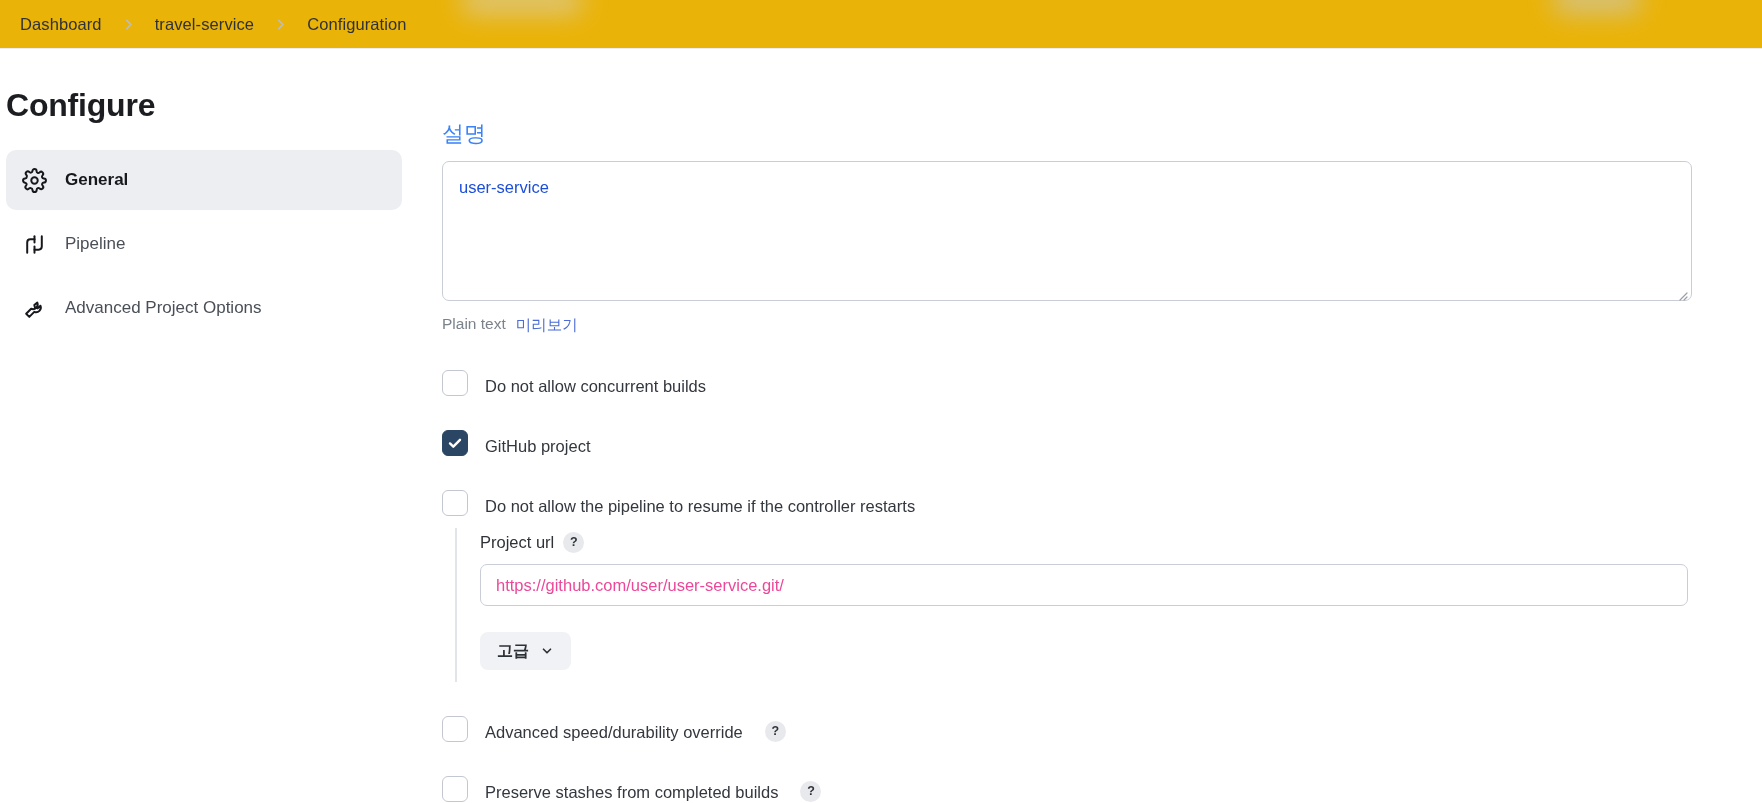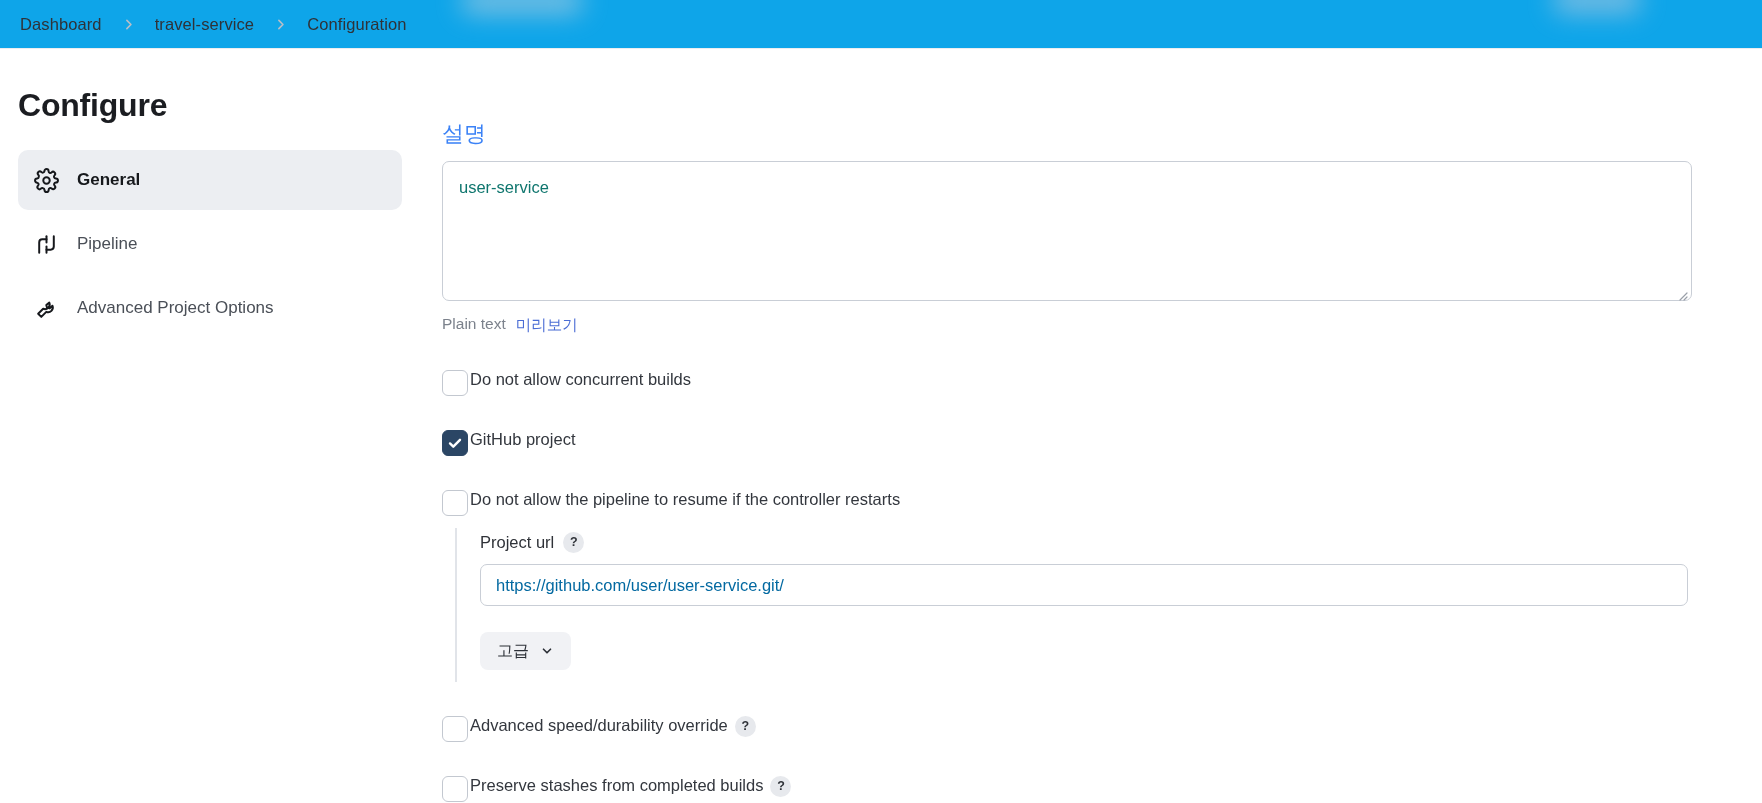--- a/index.html
+++ b/index.html
@@ -10,21 +10,21 @@
     overflow: hidden;
     background: #ffffff;
     font-family: "Liberation Sans", "DejaVu Sans", sans-serif;
     -webkit-font-smoothing: antialiased;
   }
 
   
   .topbar {
     position: relative;
     height: 49px;
-    background: #0ea5e9;
+    background: #eab308;
     border-bottom: 1px solid #ebedf0;
     display: flex;
     align-items: center;
     padding: 0 10px;
   }
   .breadcrumb {
     display: flex;
     align-items: center;
     gap: 0px;
     font-size: 16.5px;
@@ -68,21 +68,21 @@
   .page {
     display: flex;
     align-items: flex-start;
     height: 754px;
   }
 
   
   .sidebar {
     width: 420px;
     flex: 0 0 420px;
-    padding: 28px 18px 0 18px;
+    padding: 28px 18px 0 6px;
   }
   .page-title {
     font-size: 32px;
     font-weight: 700;
     color: #1b1d21;
     margin: 10px 0 26px 0;
     letter-spacing: -0.2px;
   }
   .nav { display: flex; flex-direction: column; gap: 4px; }
   .nav-item {
@@ -123,21 +123,21 @@
     display: block;
   }
   .textarea {
     width: 1250px;
     height: 140px;
     border: 1px solid #c9ced6;
     border-radius: 7px;
     background: #fff;
     padding: 14px 16px;
     font-size: 16.5px;
-    color: #0f766e;
+    color: #1d4ed8;
     font-family: "Liberation Sans", "DejaVu Sans", sans-serif;
     resize: none;
     position: relative;
     line-height: 1.4;
     outline: none;
   }
   .textarea-wrap { position: relative; width: 1250px; }
   .resize-grip {
     position: absolute;
     right: 4px; bottom: 4px;
@@ -157,22 +157,22 @@
   .helper-plain { color: #7c828c; }
   .helper-link {
     color: #4a6cd4;
     cursor: pointer;
     text-decoration: none;
   }
 
   
   .check-row {
     display: flex;
-    align-items: flex-start;
-    gap: 2px;
+    align-items: flex-end;
+    gap: 17px;
     margin-top: 34px;
   }
   .cbox {
     width: 26px; height: 26px;
     flex: 0 0 26px;
     border-radius: 6px;
     border: 1.5px solid #c3c8d0;
     background: #ffffff;
     cursor: pointer;
     display: flex;
@@ -226,38 +226,39 @@
     color: #2f3238;
   }
   .text-input {
     width: 1208px;
     height: 42px;
     border: 1px solid #c9ced6;
     border-radius: 7px;
     background: #fff;
     padding: 0 15px;
     font-size: 16.5px;
-    color: #0369a1;
+    color: #ec4899;
     font-family: "Liberation Sans", "DejaVu Sans", sans-serif;
     outline: none;
   }
   .adv-btn {
     margin-top: 26px;
     display: inline-flex;
     align-items: center;
     gap: 11px;
     height: 38px;
     padding: 0 17px;
     border: none;
     border-radius: 8px;
     background: #f1f2f5;
     color: #2c3037;
     font-size: 16px;
     font-family: "Liberation Sans", "DejaVu Sans", sans-serif;
     cursor: pointer;
+    font-weight: bold;
   }
   .adv-btn svg { display: block; }
 </style>
 </head>
 <body>
 
 <div class="topbar">
   <div class="ghost ghost-a"></div>
   <div class="ghost ghost-b"></div>
 

